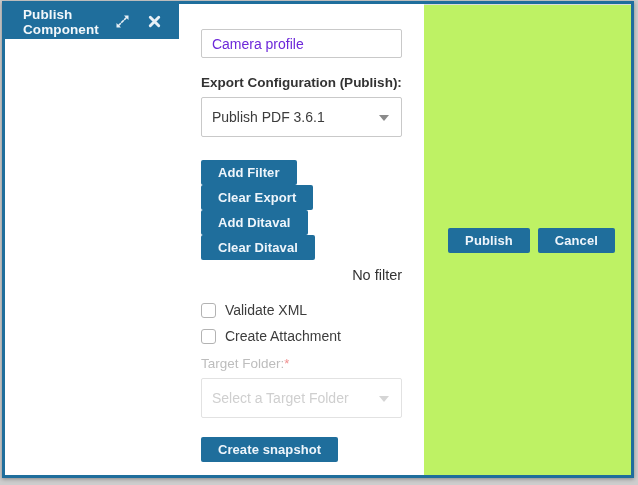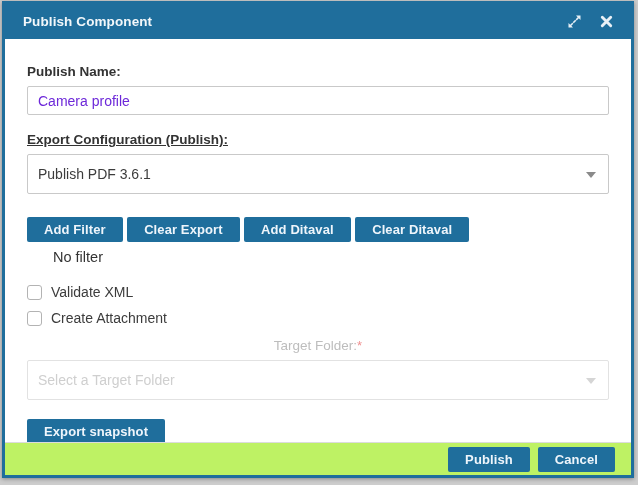--- a/index.html
+++ b/index.html
@@ -9,21 +9,21 @@
     font-family: "Liberation Sans", "DejaVu Sans", sans-serif;
     overflow: hidden;
     position: relative;
   }
   .dialog {
     position: absolute;
     left: 2px; top: 1px; right: 4px; bottom: 7px;
     background: #ffffff;
     border: 3px solid #1f6e9c;
     display: flex;
-    flex-direction: column;
+    flex-direction: row;
     box-shadow: 0 1px 4px rgba(0,0,0,0.35);
   }
   
   .titlebar {
     background: #1f6e9c;
     height: 35px;
     flex: 0 0 35px;
     display: flex;
     align-items: center;
     padding: 0 16px 0 18px;
@@ -62,21 +62,21 @@
     height: 29px;
     border: 1px solid #c9c9c9;
     border-radius: 2px;
     font-family: Liberation Sans, sans-serif;
     font-size: 14px;
     color: #6d28d9;
     padding: 0 10px;
     outline: none;
     display: block;
   }
-  .section-gap { margin-top: 17px; text-decoration: underline; }
+  .section-gap { margin-top: 17px; }
   .select {
     position: relative;
     width: 100%;
     height: 40px;
     border: 1px solid #c9c9c9;
     border-radius: 2px;
     background: #ffffff;
     display: flex;
     align-items: center;
     padding: 0 30px 0 10px;
@@ -115,20 +115,21 @@
     cursor: pointer;
     letter-spacing: 0.1px;
   }
   .filter-row { margin-top: 23px; }
   .filter-row .btn { }
   .filter-status {
     margin-top: 7px;
     padding-left: 26px;
     font-size: 14.5px;
     color: #333333;
+    text-align: right;
   }
   
   .checkbox-block { margin-top: 19px; }
   .cb-row {
     display: flex;
     align-items: center;
     margin-bottom: 10px;
   }
   .cb-box {
     width: 15px; height: 15px;
@@ -140,21 +141,20 @@
     flex: 0 0 15px;
   }
   .cb-label { font-size: 14px; color: #3c3c3c; }
   
   .disabled-label {
     font-size: 13.5px;
     color: #bdbdbd;
     margin-top: 12px;
     margin-bottom: 7px;
     font-weight: normal;
-    text-align: center;
   }
   .required-mark {
     color: #f09090;
     font-size: 13px;
     vertical-align: top;
   }
   .snapshot-row { margin-top: 19px; }
   
   .footer {
     flex: 0 0 33px;
@@ -183,21 +183,20 @@
     </span>
     <span class="tb-icon">
       <svg viewBox="0 0 16 16">
         <path d="M3.5 3.5 L12.5 12.5 M12.5 3.5 L3.5 12.5" stroke="currentColor" stroke-width="3.1" stroke-linecap="round"></path>
       </svg>
     </span>
   </div>
 
   <div class="content">
 
-    <div class="field-label">Publish Name:</div>
     <input class="text-input" type="text" value="Camera profile" style="">
 
     <div class="field-label section-gap">Export Configuration (Publish):</div>
     <div class="select">
       <span>Publish PDF 3.6.1</span>
       <span class="caret"></span>
     </div>
 
     <div class="filter-row">
       <button class="btn">Add Filter</button>
@@ -218,21 +217,21 @@
       </div>
     </div>
 
     <div class="disabled-label"><span>Target Folder:</span><span class="required-mark">*</span></div>
     <div class="select disabled">
       <span>Select a Target Folder</span>
       <span class="caret"></span>
     </div>
 
     <div class="snapshot-row">
-      <button class="btn">Export snapshot</button>
+      <button class="btn">Create snapshot</button>
     </div>
 
   </div>
 
   <div class="footer">
     <button class="btn">Publish</button>
     <button class="btn">Cancel</button>
   </div>
 
 </div>

